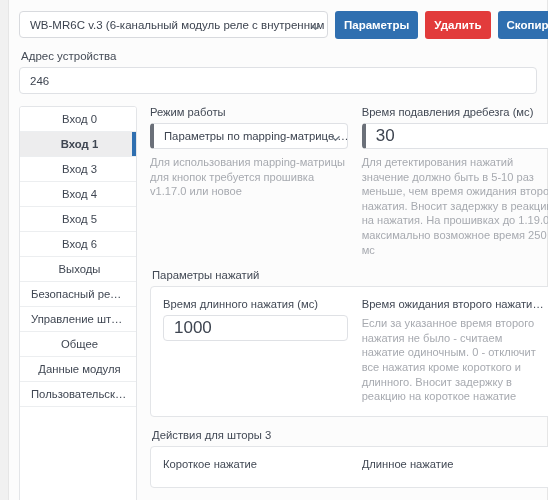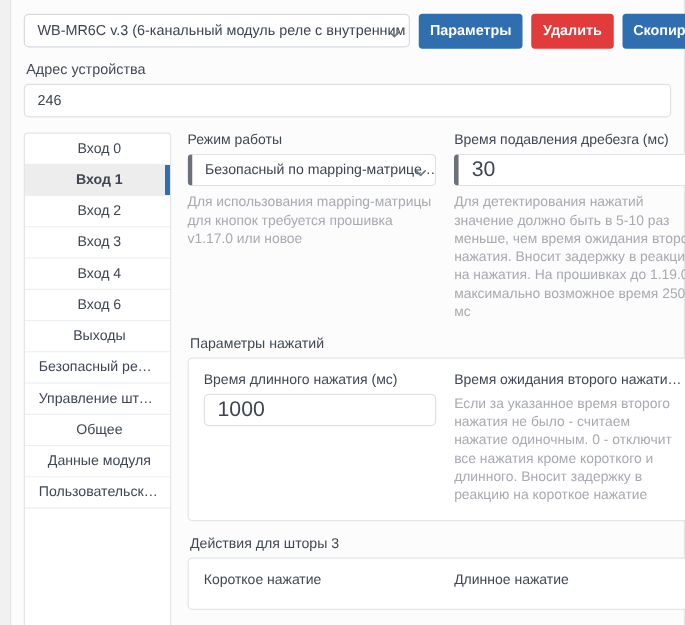--- a/index.html
+++ b/index.html
@@ -251,40 +251,40 @@
     
     <div class="field-label">Адрес устройства</div>
     <input class="addr-input" type="text" value="246" style="">
 
     
     <div class="body-row">
 
       <div class="sidebar">
         <div class="nav-item">Вход 0</div>
         <div class="nav-item active">Вход 1</div>
-        <div class="nav-item">Вход 2</div>
         <div class="nav-item">Вход 3</div>
         <div class="nav-item">Вход 4</div>
+        <div class="nav-item">Вход 5</div>
         <div class="nav-item">Вход 6</div>
         <div class="nav-item">Выходы</div>
         <div class="nav-item">Безопасный режим</div>
         <div class="nav-item">Управление штор…</div>
         <div class="nav-item">Общее</div>
         <div class="nav-item">Данные модуля</div>
         <div class="nav-item">Пользовательские…</div>
       </div>
 
       <div class="content">
 
         <div class="two-col">
 
           <div class="col">
             <div class="ctl-label">Режим работы</div>
             <div class="ctl select accent">
-              <span>Безопасный по mapping-матрице …</span>
+              <span>Параметры по mapping-матрице …</span>
               <span class="caret">
                 <svg viewBox="0 0 10 10" width="9" height="9">
                     <path d="M1 3 L5 7 L9 3" fill="none" stroke="#6d7681" stroke-width="1.4" stroke-linecap="round" stroke-linejoin="round"></path>
                   </svg>
               </span>
             </div>
             <div class="hint">Для использования mapping-матрицы для кнопок требуется прошивка v1.17.0 или новое</div>
           </div>
 
           <div class="col">

